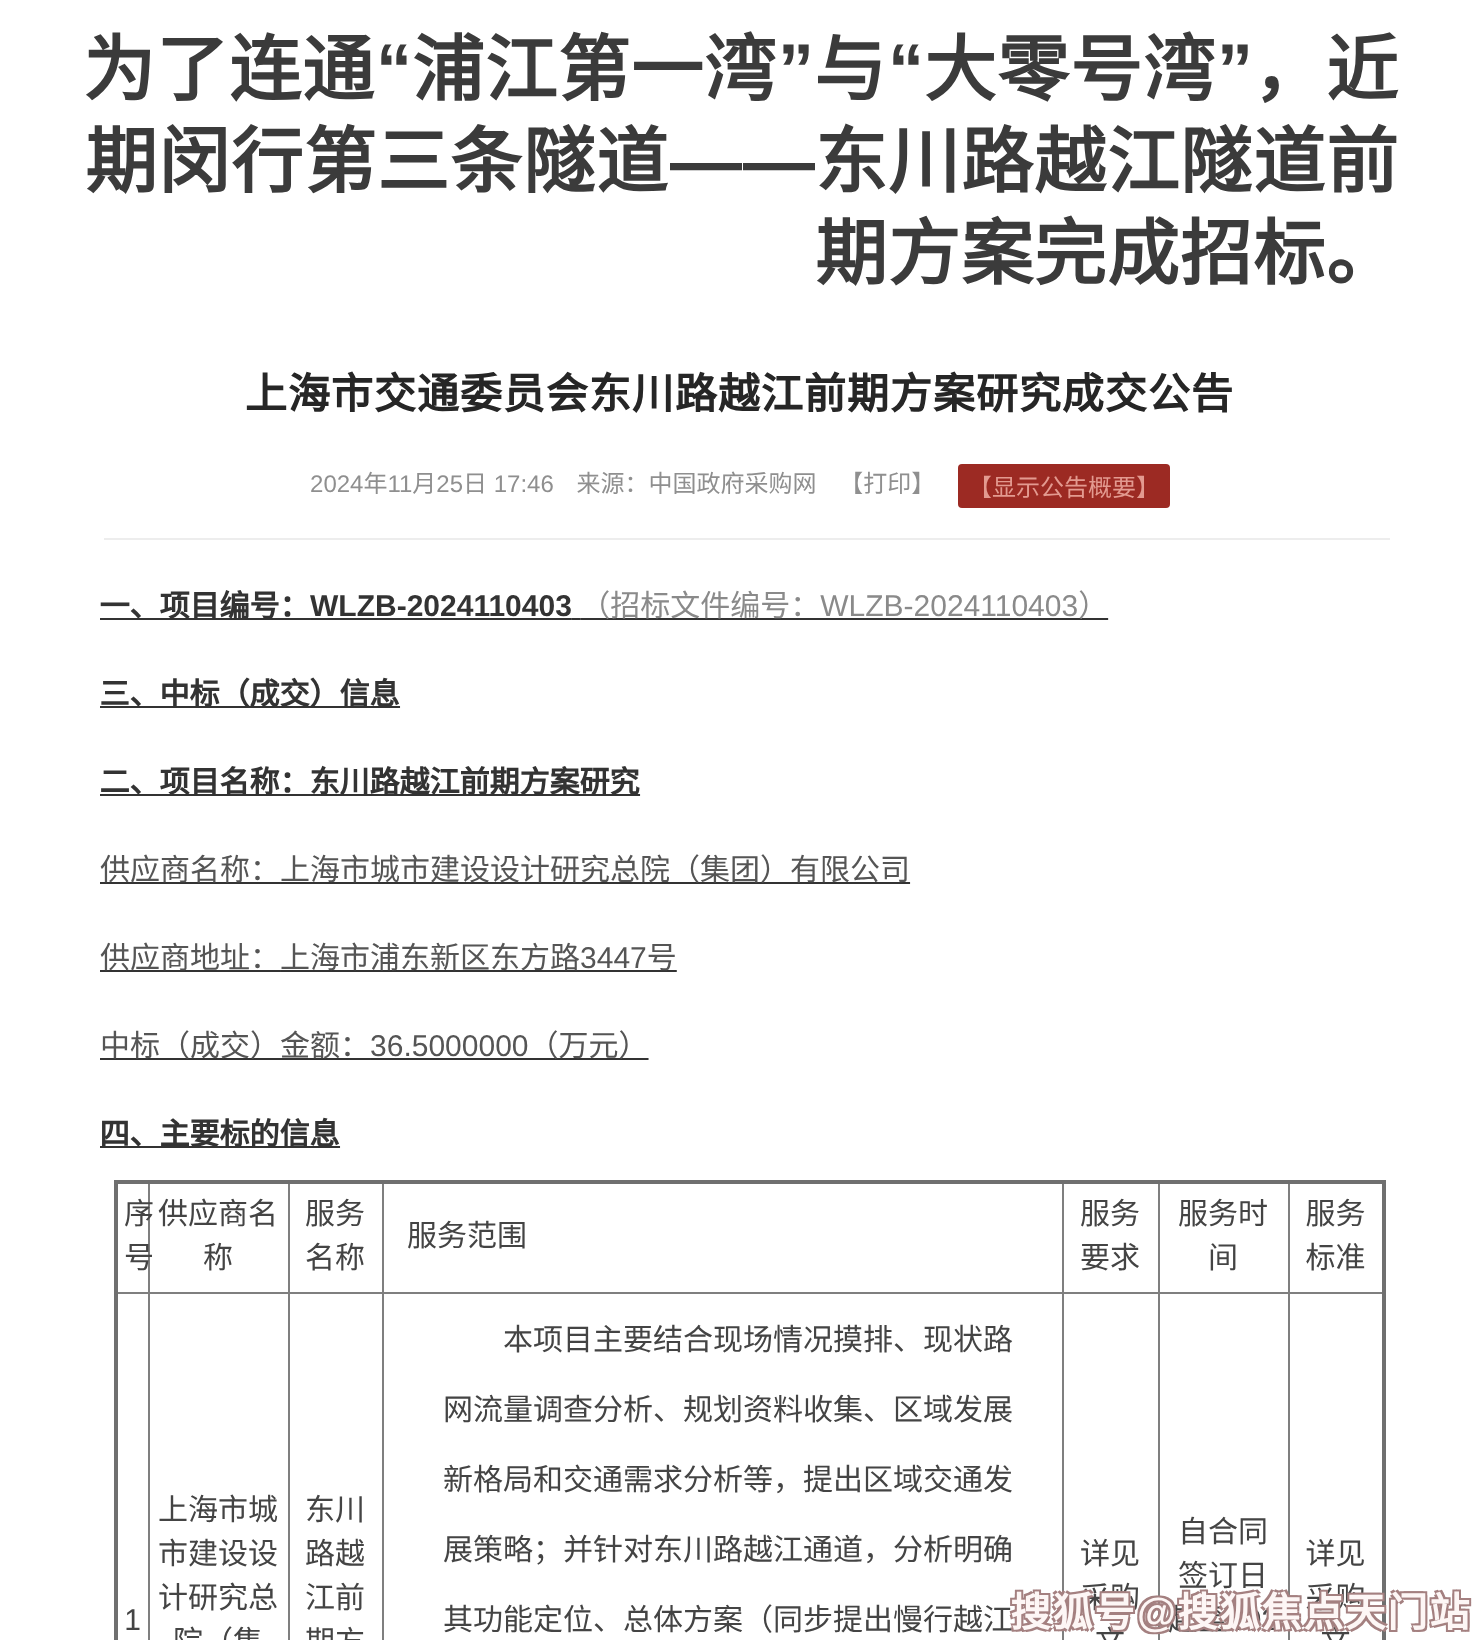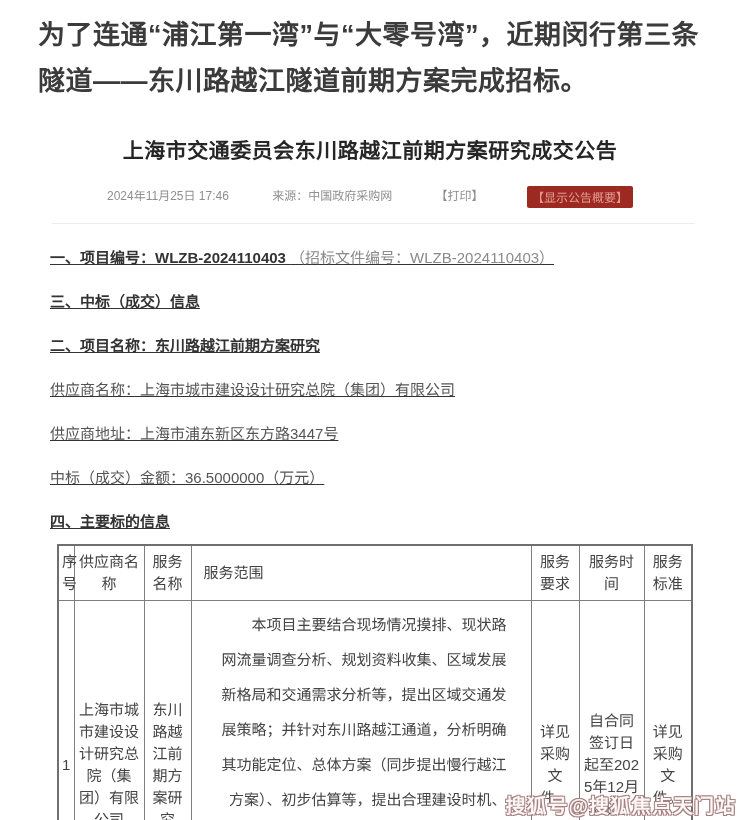--- a/index.html
+++ b/index.html
@@ -8,43 +8,44 @@
     width: 740px; height: 820px;
     background: #ffffff;
     font-family: "Liberation Sans", "DejaVu Sans", sans-serif;
     color: #333;
     position: relative;
     overflow: hidden;
   }
   
   .intro {
     padding: 12px 40px 0 38px;
-    font-size: 27px;
+    font-size: 36px;
     font-weight: 700;
     line-height: 46px;
     color: #3b3b3b;
     letter-spacing: 0.5px;
+    text-align: right;
   }
   
   .ann-title {
     margin-top: 30px;
     text-align: center;
     font-size: 21px;
     font-weight: 700;
     color: #262626;
     letter-spacing: 0.5px;
   }
   
   .meta {
     margin-top: 22px;
     text-align: center;
     font-size: 12px;
     color: #8f8f8f;
   }
-  .meta span { margin: 0 20px; }
+  .meta span { margin: 0 4px; }
   .meta .print { color: #8f8f8f; cursor: pointer; }
   .badge {
     display: inline-block;
     background: #9c2a23;
     color: #e39a90;
     padding: 2px 5px 3px;
     font-size: 12px;
     border-radius: 2px;
     cursor: pointer;
     vertical-align: middle;

